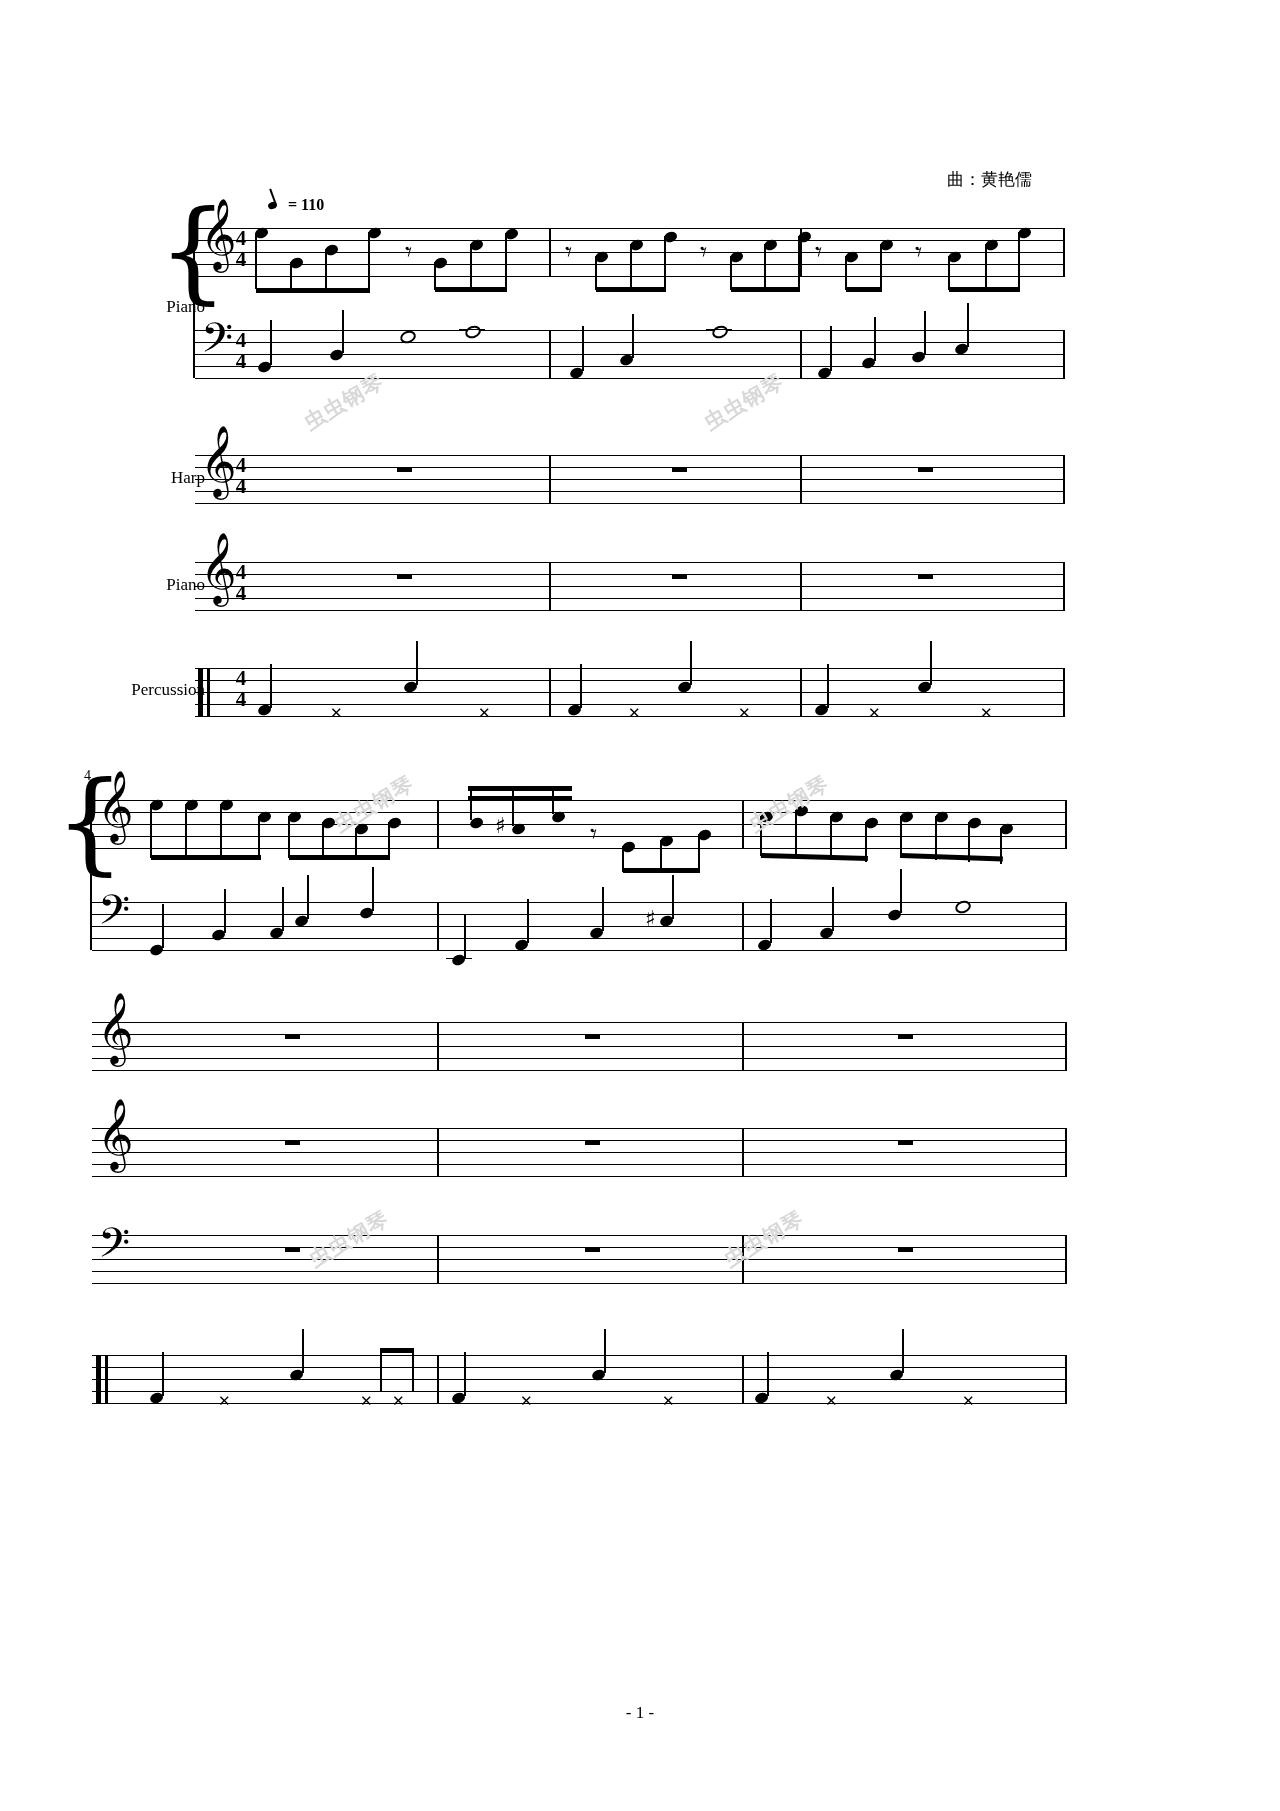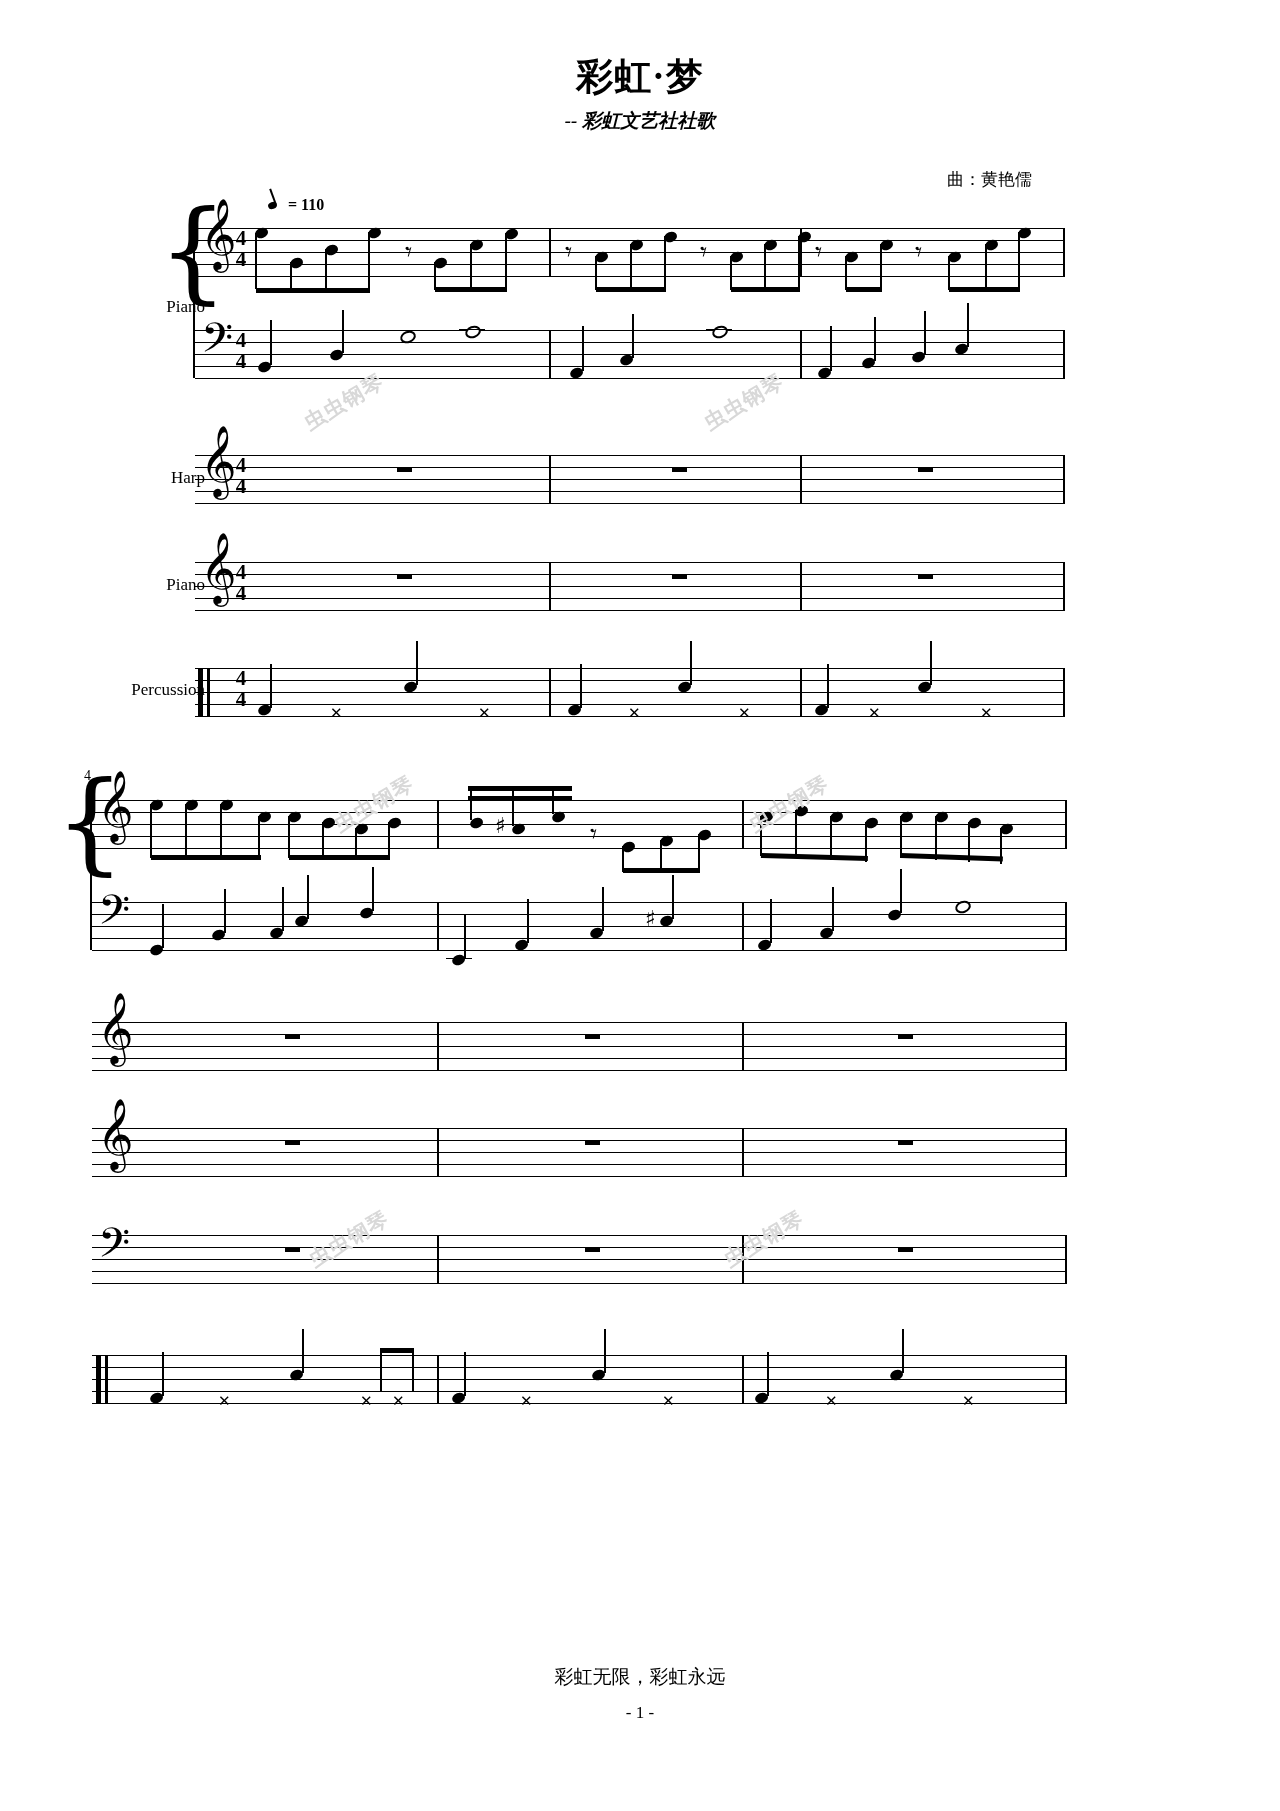--- a/index.html
+++ b/index.html
@@ -81,22 +81,20 @@
 
   
   .lyricline{position:absolute;bottom:121px;left:0;width:100%;text-align:center;font-size:19px;}
   .pagenum{position:absolute;bottom:88px;left:0;width:100%;text-align:center;font-size:17px;}
 </style>
 </head>
 <body>
 
 <div class="page">
 
-  <div class="title">彩虹·梦</div>
-  <div class="subtitle">-- 彩虹文艺社社歌</div>
   <div class="composer">曲：黄艳儒</div>
 
   <div class="tempo">
     <span class="notehead"></span>
     <span class="eq">= 110</span>
   </div>
 
   <div class="instname" style="top:297px;left:60px;width:145px;">Piano</div>
   <div class="instname" style="top:468px;left:60px;width:145px;">Harp</div>
   <div class="instname" style="top:575px;left:60px;width:145px;">Piano</div>
@@ -479,15 +477,14 @@
     <div class="barline" style="left:1065px;top:1355px;height:49px;"></div>
   </div>
 
   <div class="wm" style="left:300px;top:388px;">虫虫钢琴</div>
   <div class="wm" style="left:700px;top:388px;">虫虫钢琴</div>
   <div class="wm" style="left:330px;top:790px;">虫虫钢琴</div>
   <div class="wm" style="left:745px;top:790px;">虫虫钢琴</div>
   <div class="wm" style="left:305px;top:1225px;">虫虫钢琴</div>
   <div class="wm" style="left:720px;top:1225px;">虫虫钢琴</div>
 
-  <div class="lyricline">彩虹无限，彩虹永远</div>
   <div class="pagenum">- 1 -</div>
 </div>
 
 </body></html>

